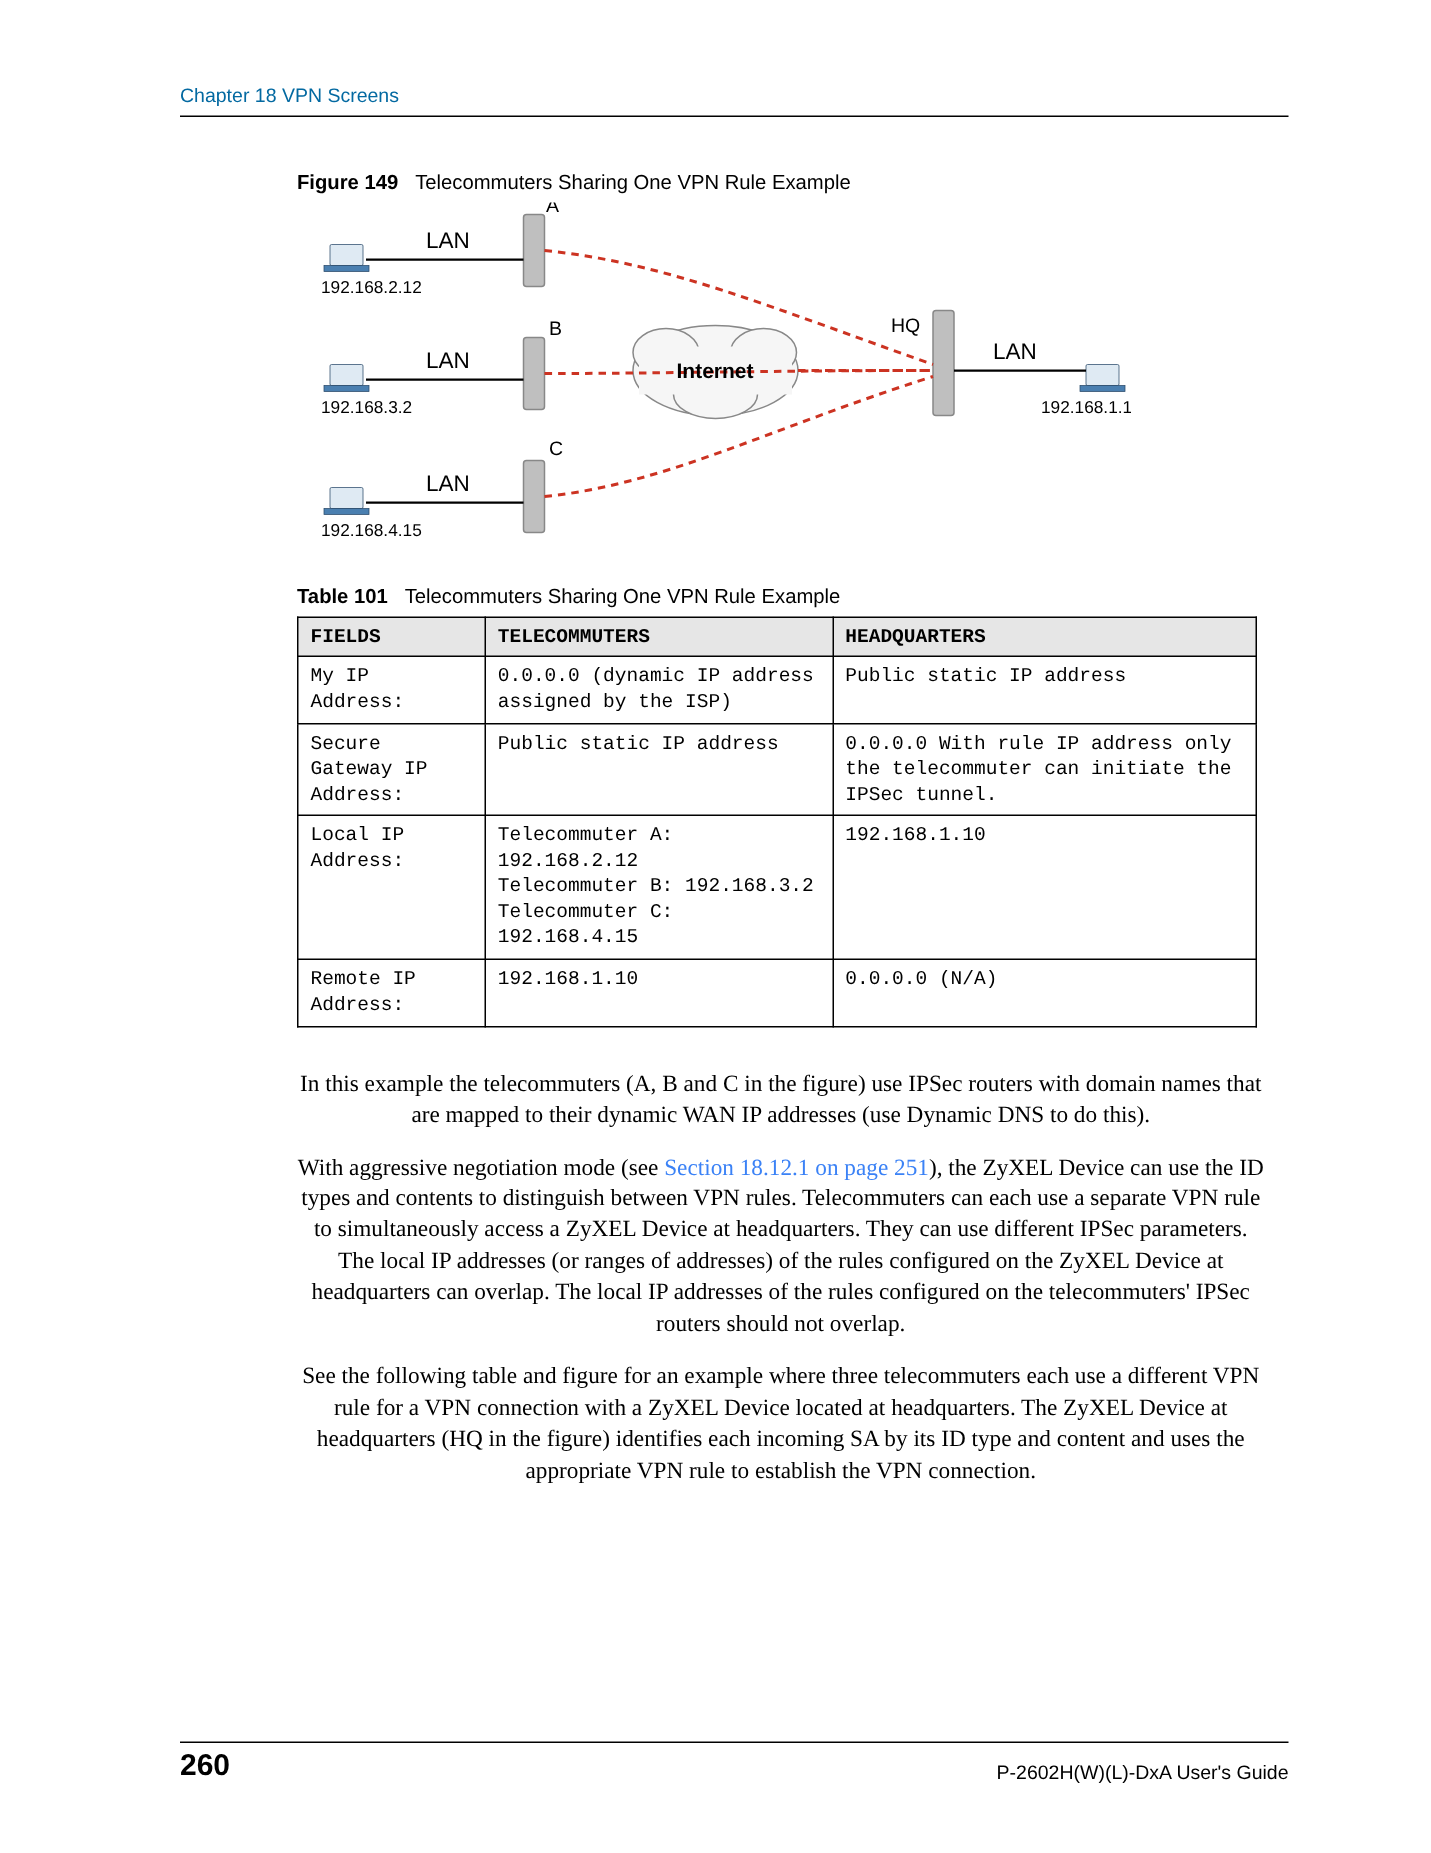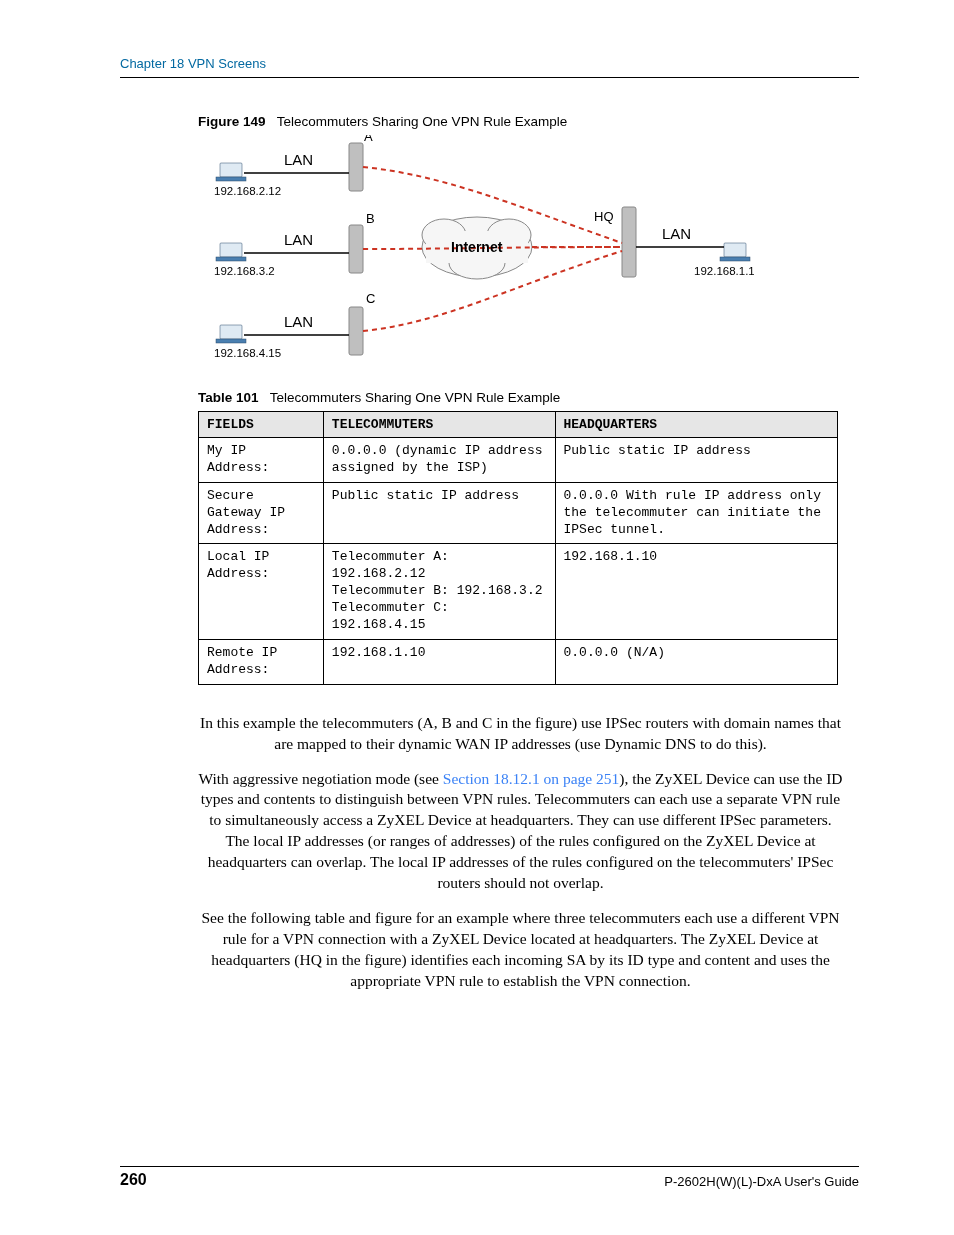--- a/index.html
+++ b/index.html
@@ -96,21 +96,21 @@
     margin: 0 0 4px 0;
   }
   .footer-row {
     display: flex;
     justify-content: space-between;
     align-items: flex-end;
     font-family: Arial, Helvetica, sans-serif;
   }
   .page-number {
     font-weight: bold;
-    font-size: 16px;
+    font-size: 20px;
   }
   .guide-name {
     font-size: 13px;
   }
   .dlabel {
     font-family: Arial, Helvetica, sans-serif;
     font-size: 13px;
   }
   .dlabel.lan { font-size: 15px; }
   .dlabel.small { font-size: 11.5px; }

